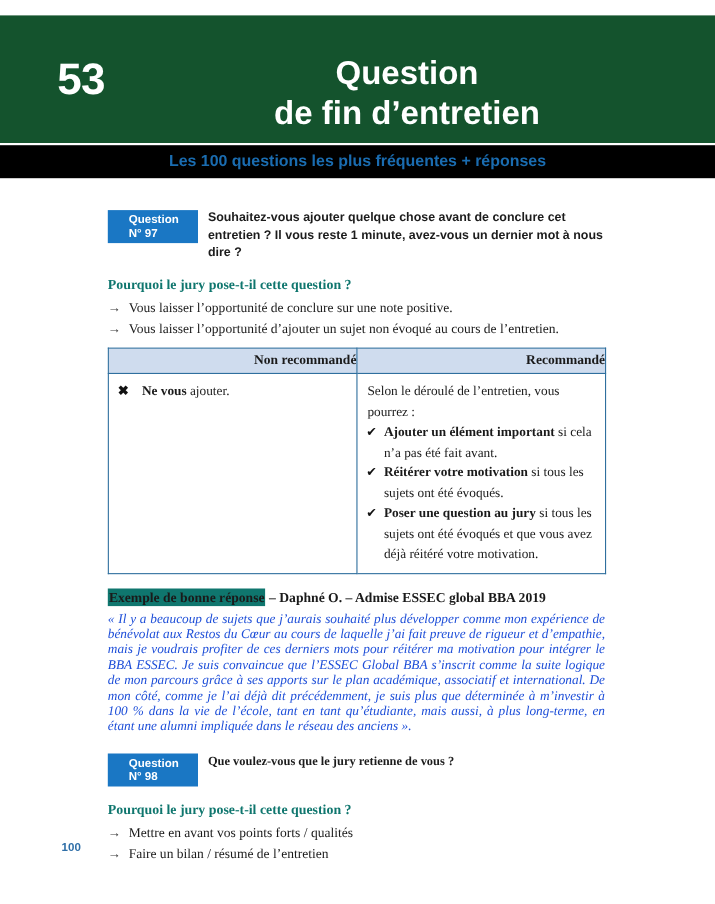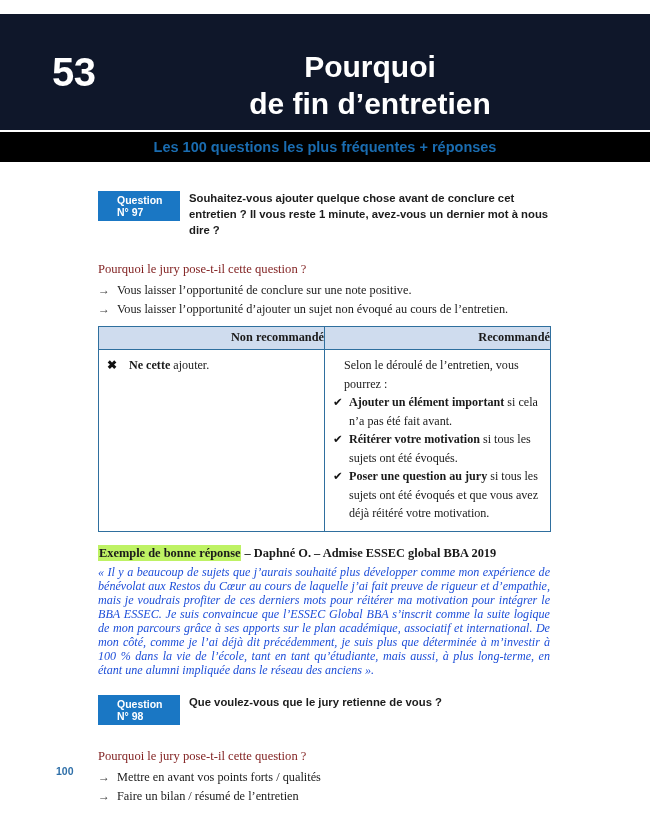--- a/index.html
+++ b/index.html
@@ -20,21 +20,21 @@
     background: #ffffff;
   }
 
   
   .header-band {
     position: absolute;
     left: 0;
     top: 14px;
     width: 650px;
     height: 116px;
-    background: #0f172a;
+    background: #14532d;
   }
   .chapter-number {
     position: absolute;
     left: 52px;
     top: 36px;
     font-family: "Liberation Sans", sans-serif;
     font-weight: bold;
     font-size: 40px;
     color: #ffffff;
     letter-spacing: -0.5px;
@@ -105,24 +105,24 @@
     font-family: "Liberation Sans", sans-serif;
     font-weight: bold;
     font-size: 11.3px;
     line-height: 16px;
     color: #1c1c1c;
   }
 
   
   .why-heading {
     font-family: "Liberation Serif", serif;
-    font-weight: normal;
+    font-weight: bold;
     font-size: 12.6px;
-    color: #7f1d1d;
-    margin-top: 24px;
+    color: #0f766e;
+    margin-top: 14px;
     margin-bottom: 4px;
   }
   .arrow-item {
     display: flex;
     align-items: baseline;
     font-family: "Liberation Serif", serif;
     font-size: 12.3px;
     color: #1a1a1a;
     line-height: 18px;
     margin-bottom: 1px;
@@ -172,21 +172,21 @@
   .x-glyph {
     flex: 0 0 auto;
     width: 22px;
     font-family: "Liberation Sans", sans-serif;
     font-weight: bold;
     font-size: 12px;
     color: #111;
   }
   .x-label { flex: 1 1 auto; }
 
-  .reco-intro { margin: 0 0 0 11px; }
+  .reco-intro { margin: 0 0 0 1px; }
   .check-list { margin: 0; padding: 0; list-style: none; }
   .check-item {
     display: flex;
     align-items: baseline;
     margin-top: 0px;
   }
   .check-glyph {
     flex: 0 0 auto;
     width: 16px;
     font-size: 11.5px;
@@ -198,40 +198,40 @@
   
   .example-block { margin-top: 13px; }
   .example-head {
     font-family: "Liberation Serif", serif;
     font-size: 12.4px;
     color: #1a1a1a;
     line-height: 17px;
   }
   .example-label {
     font-weight: bold;
-    background: #bef264;
+    background: #0f766e;
     padding: 1px 1px;
   }
   .example-meta { font-weight: bold; }
   .quote {
     font-family: "Liberation Serif", serif;
     font-style: italic;
     font-size: 12.1px;
     line-height: 14px;
     color: #1d4ed8;
     text-align: justify;
     margin-top: 3px;
   }
 
   
   .question-block-2 { margin-top: 17px; }
   .q2-text {
     flex: 1 1 auto;
     margin-left: 9px;
-    font-family: Liberation Sans, sans-serif;
+    font-family: Liberation Serif, serif;
     font-weight: bold;
     font-size: 11.3px;
     line-height: 16px;
     color: #1c1c1c;
   }
 
   
   .page-number {
     position: absolute;
     left: 56px;
@@ -243,21 +243,21 @@
   }
 </style>
 </head>
 <body>
 
 <div class="page">
 
   <div class="header-band">
     <div class="chapter-number">53</div>
     <div class="header-title">
-      <span>Pourquoi</span>
+      <span>Question</span>
       <span class="line2">de fin d’entretien</span>
     </div>
   </div>
 
   <div class="subbanner">
     <span class="subbanner-text">Les 100 questions les plus fréquentes + réponses</span>
   </div>
 
   <div class="content">
 
@@ -282,21 +282,21 @@
         <tr>
           <th class="col-left">Non recommandé</th>
           <th class="col-right">Recommandé</th>
         </tr>
       </thead>
       <tbody>
         <tr>
           <td class="col-left">
             <div class="x-item">
               <span class="x-glyph">✖</span>
-              <span class="x-label"><span class="b">Ne cette</span><span> ajouter.</span></span>
+              <span class="x-label"><span class="b">Ne vous</span><span> ajouter.</span></span>
             </div>
           </td>
           <td class="col-right">
             <div class="reco-intro">Selon le déroulé de l’entretien, vous pourrez :</div>
             <ul class="check-list">
               <li class="check-item">
                 <span class="check-glyph">✔</span>
                 <span class="check-label"><span class="b">Ajouter un élément important</span><span> si cela n’a pas été fait avant.</span></span>
               </li>
               <li class="check-item">

